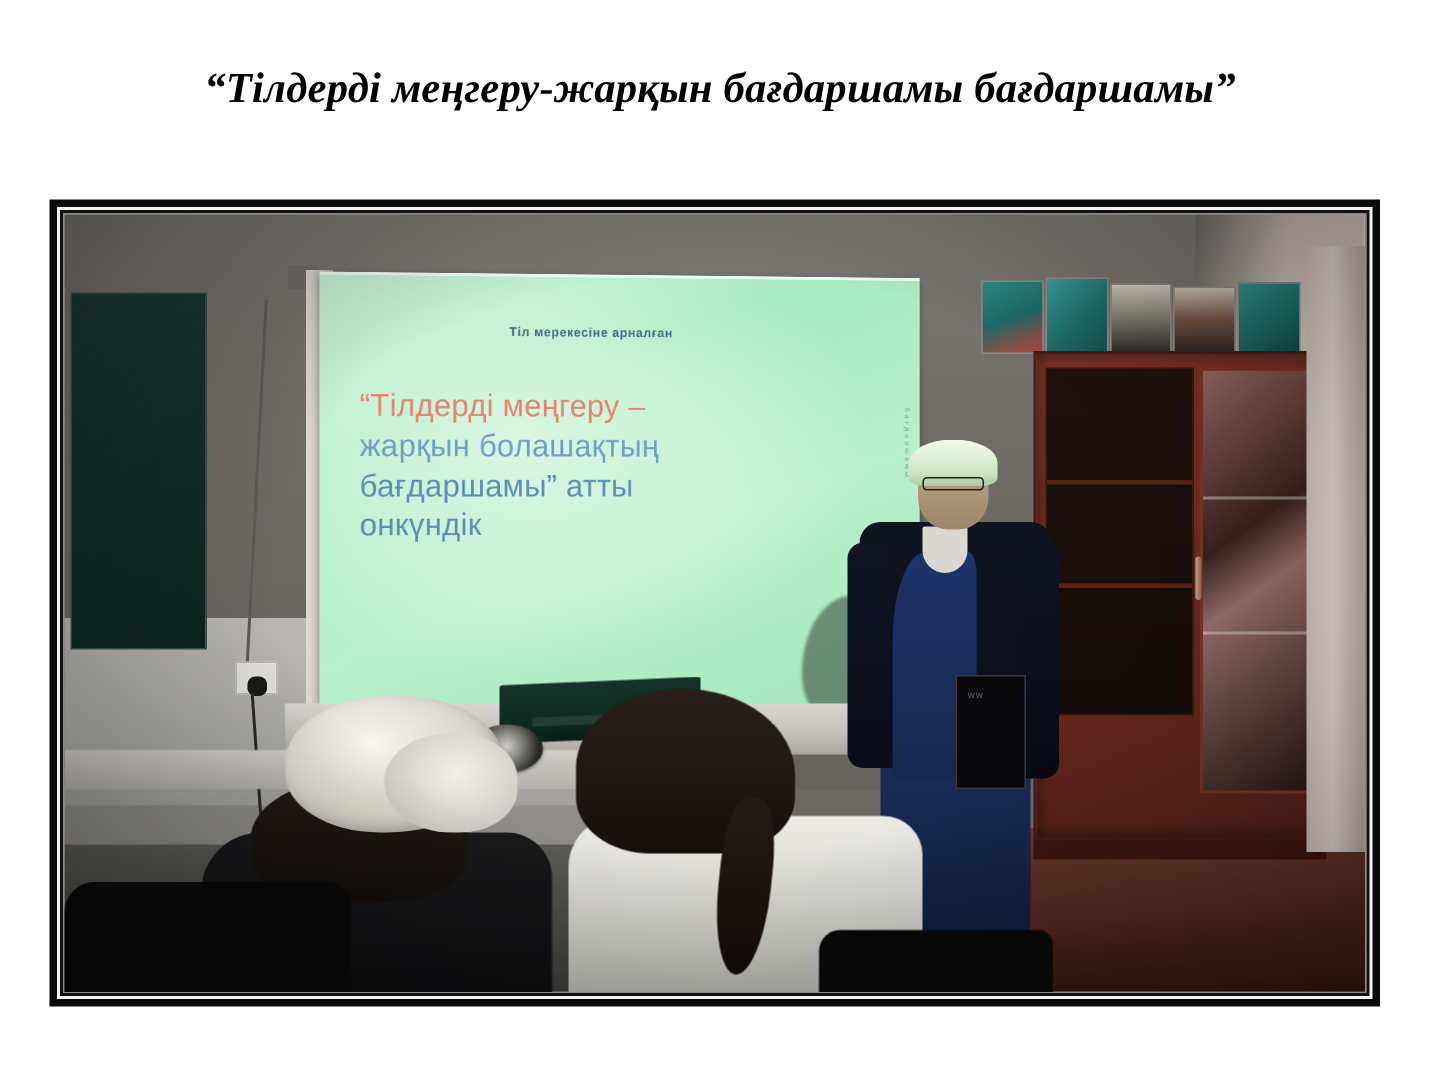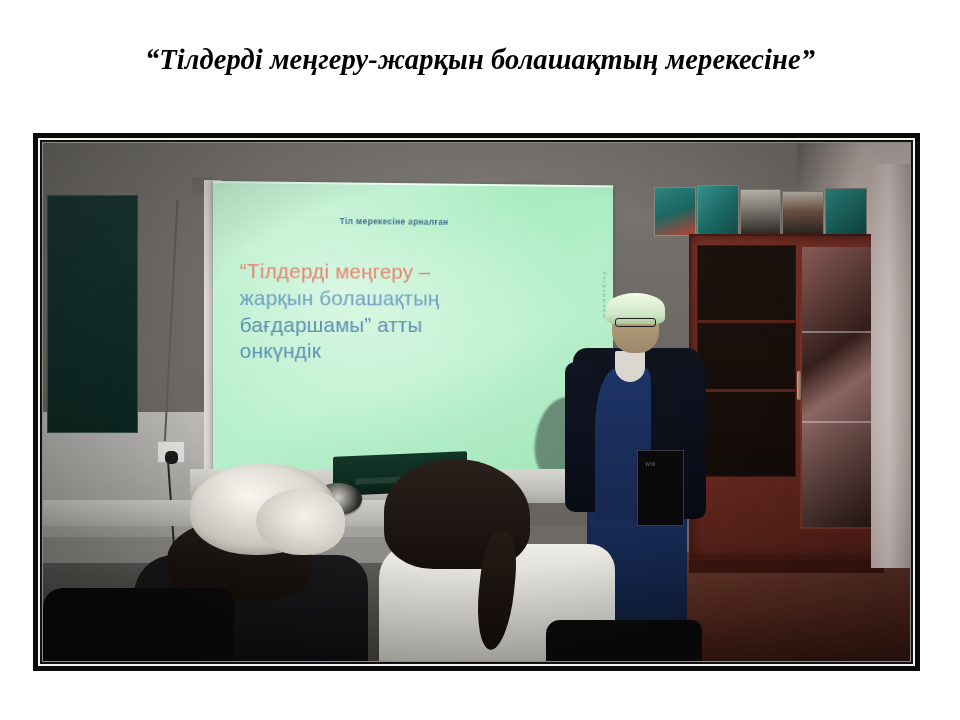--- a/index.html
+++ b/index.html
@@ -393,21 +393,21 @@
 
   .vignette {
     position: absolute; inset: 0;
     background: radial-gradient(ellipse at 50% 45%, rgba(0,0,0,0) 48%, rgba(0,0,0,.40) 100%);
     pointer-events: none;
   }
 </style>
 </head>
 <body>
 
-<div class="slide-title">“Тілдерді меңгеру-жарқын болашақтың мерекесіне”</div>
+<div class="slide-title">“Тілдерді меңгеру-жарқын бағдаршамы бағдаршамы”</div>
 
 <div class="photo-frame">
   <div class="photo-frame-inner">
     <div class="photo">
       <div class="scene">
 
         <div class="wall-back"></div>
         <div class="wall-right-light"></div>
         <div class="wall-lower"></div>
         <div class="baseboard"></div>

